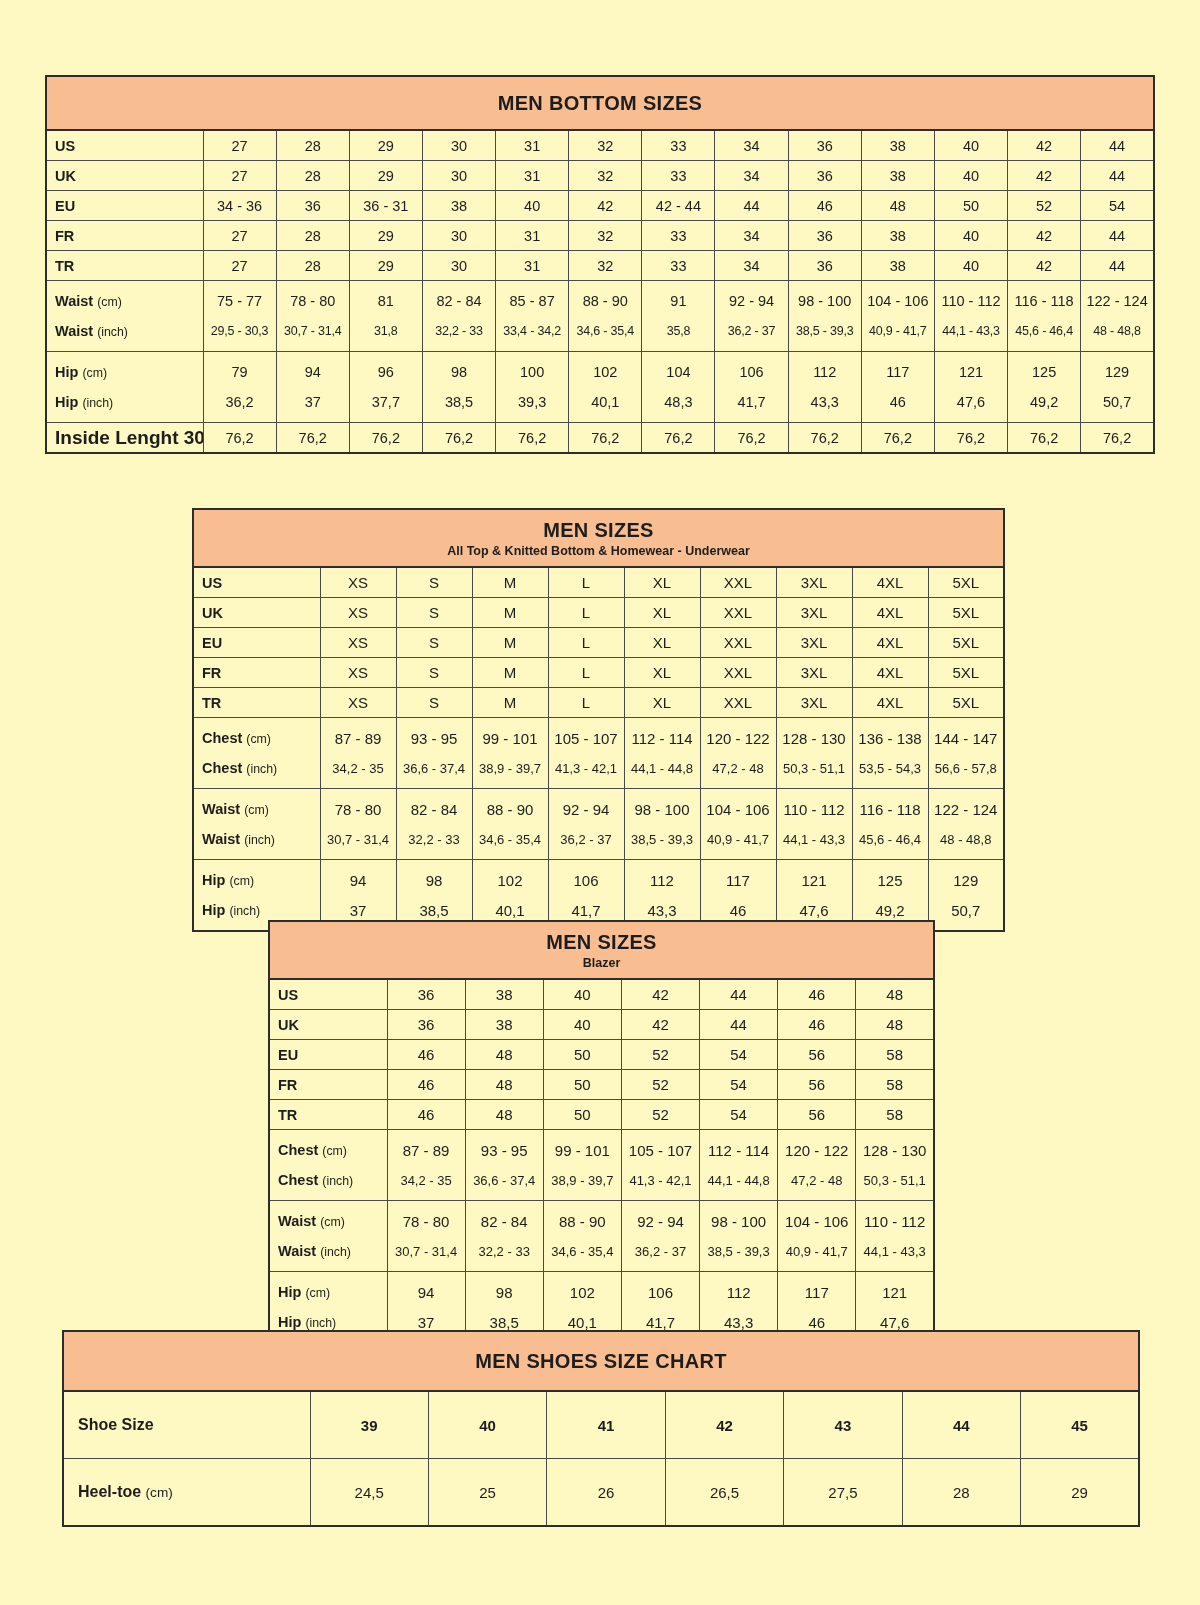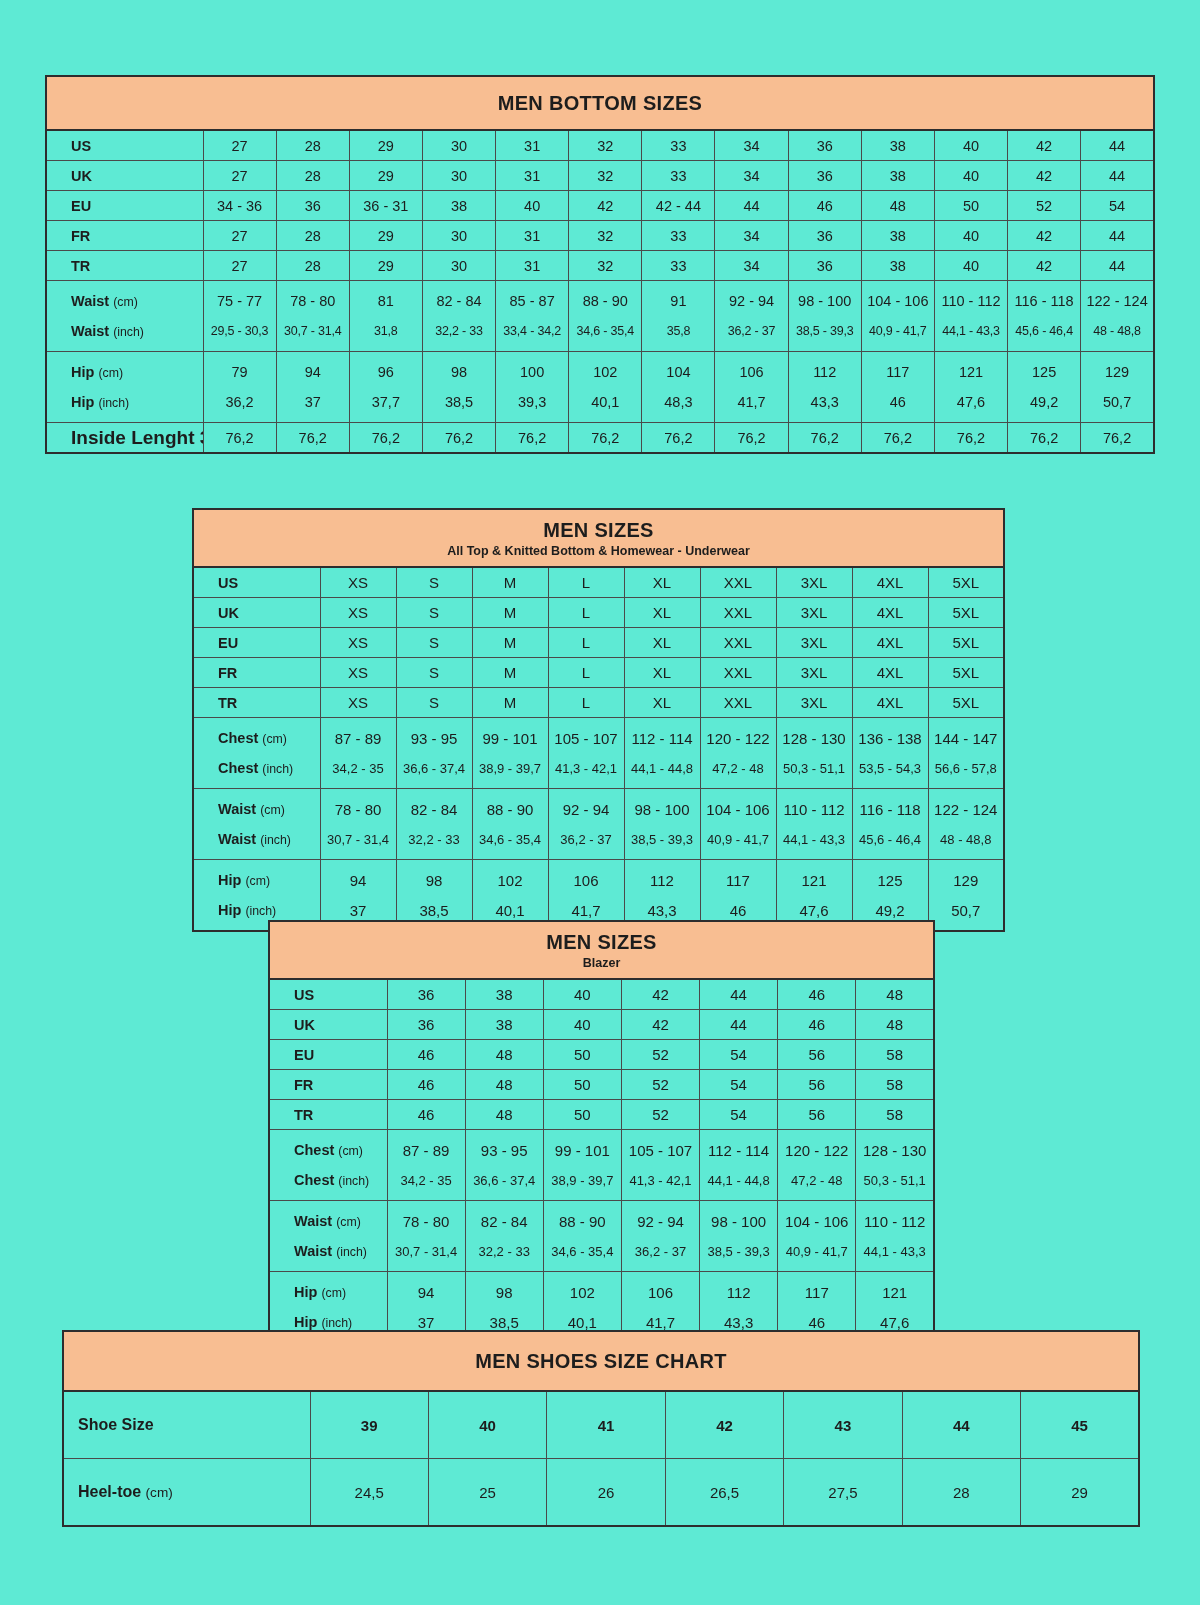--- a/index.html
+++ b/index.html
@@ -1,31 +1,31 @@
 <!DOCTYPE html>
 <html style="--header-bg: #F8BE92; --text: #1d1d1d;"><head>
 <meta charset="utf-8">
 <style>
   html,body{margin:0;padding:0;background:#ffffff;}
   body{font-family:"Liberation Sans",sans-serif;color:var(--text,#1d1d1d);}
-  .page{position:relative;width:1200px;height:1605px;background:#5eead4;overflow:hidden;}
+  .page{position:relative;width:1200px;height:1605px;background:#fef9c3;overflow:hidden;}
   section{position:absolute;}
   .t1{left:45px;top:75px;width:1110px;}
   .t2{left:192px;top:508px;width:813px;}
   .t3{left:268px;top:920px;width:667px;}
   .t4{left:62px;top:1330px;width:1078px;}
 
   table{width:100%;border-collapse:collapse;table-layout:fixed;border:2px solid #2d2d2d;}
   th{background:var(--header-bg,#F8BE92);border:2px solid #2d2d2d;text-align:center;vertical-align:middle;padding:4px 0;}
   td{border:1.5px solid #4a4a4a;text-align:center;vertical-align:middle;font-size:15px;padding:0 2px;height:29px;white-space:nowrap;overflow:hidden;}
 
   .ttl{font-size:20px;font-weight:bold;letter-spacing:.3px;}
   .sub{font-size:12.5px;font-weight:bold;margin-top:2px;}
 
-  td.rowlabel{text-align:left;padding-left:24px;font-weight:bold;font-size:14.5px;}
+  td.rowlabel{text-align:left;padding-left:8px;font-weight:bold;font-size:14.5px;}
   td.rowlabel .unit{font-weight:normal;font-size:.85em;}
 
   .t1 th{height:44px;}
   .t2 th,.t3 th{height:48px;}
   .t4 th{height:50px;}
 
   tr.pairtop td{border-bottom:none;height:30px;padding-top:5px;}
   tr.pairbottom td{border-top:none;height:30px;padding-bottom:5px;}
   tr.small td:not(.rowlabel){font-size:13px;}
   tr.boldvals td:not(.rowlabel){font-weight:bold;}

